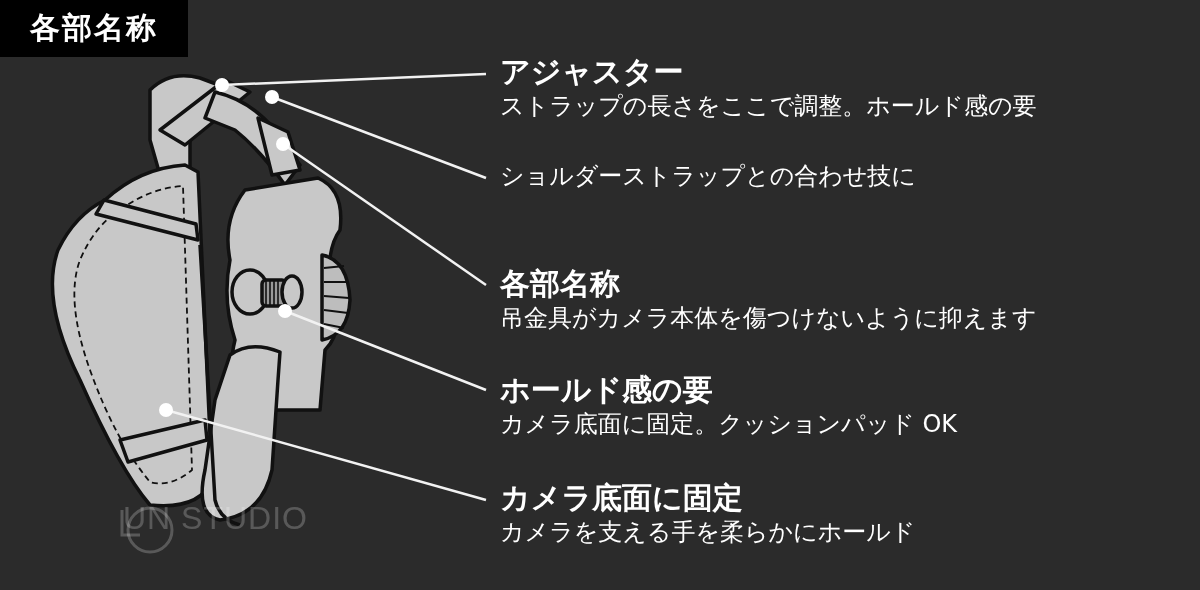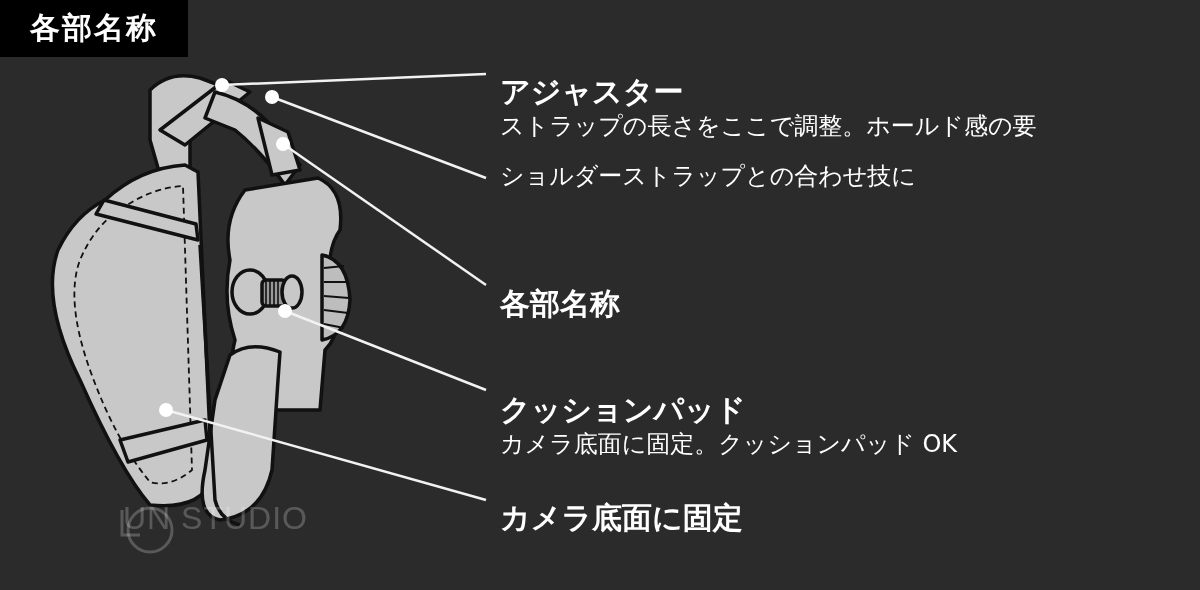--- a/index.html
+++ b/index.html
@@ -22,21 +22,20 @@
     }
     .diagram-svg {
       position: absolute; left: 0; top: 0; width: 1200px; height: 590px;
     }
     .part {
       position: absolute; left: 500px;
     }
     .part-name {
       font-size: 30px; font-weight: bold; line-height: 36px; white-space: nowrap;
       color: #ffffff;
-      margin-top: 20px;
     }
     .part-desc {
       font-size: 24px; line-height: 32px; white-space: nowrap; color: #ffffff;
     }
     .watermark {
       position: absolute; left: 123px; top: 500px;
       color: rgba(255,255,255,0.22);
       font-family: "Liberation Sans", sans-serif;
       font-size: 32px; letter-spacing: 1px;
     }
@@ -116,24 +115,26 @@
   <div class="part-name">アジャスター</div>
   <div class="part-desc">ストラップの長さをここで調整。ホールド感の要</div>
 </div>
 
 <div class="part" style="top:160px;">
   <div class="part-desc">ショルダーストラップとの合わせ技に</div>
 </div>
 
 <div class="part" style="top:266px;">
   <div class="part-name">各部名称</div>
+  <div class="part-desc">吊金具がカメラ本体を傷つけないように抑えます</div>
 </div>
 
 <div class="part" style="top:372px;">
-  <div class="part-name">クッションパッド</div>
+  <div class="part-name">ホールド感の要</div>
   <div class="part-desc">カメラ底面に固定。クッションパッド OK</div>
 </div>
 
 <div class="part" style="top:480px;">
   <div class="part-name">カメラ底面に固定</div>
+  <div class="part-desc">カメラを支える手を柔らかにホールド</div>
 </div>
 
 <div class="watermark">UN STUDIO</div>
 
 </body></html>

